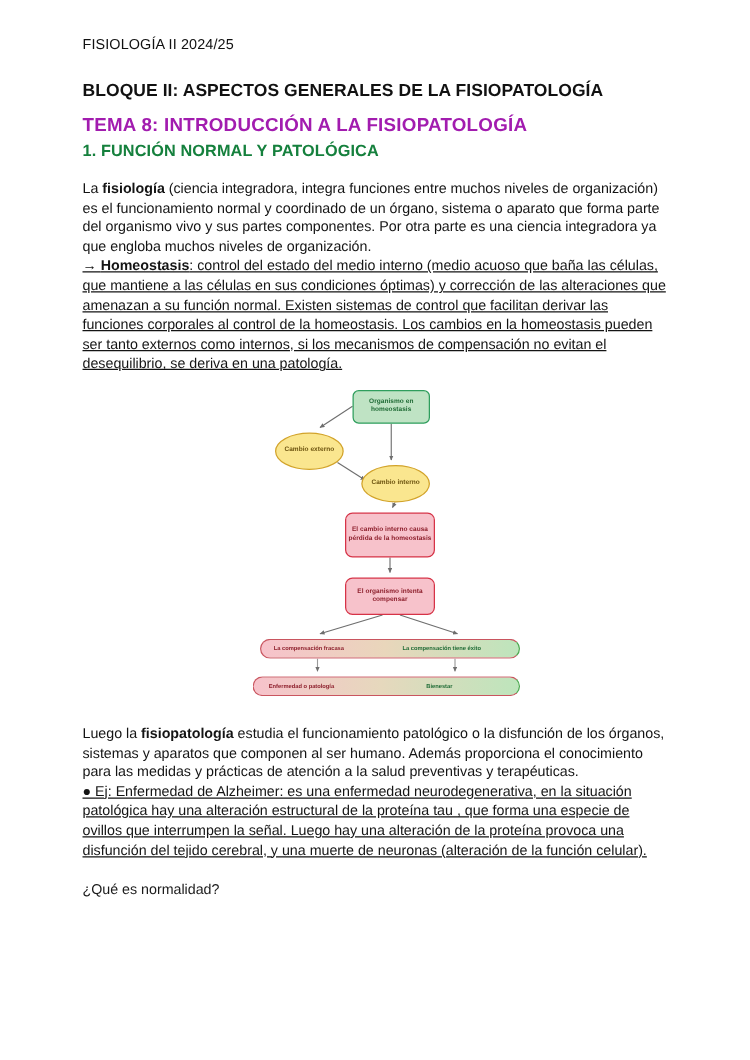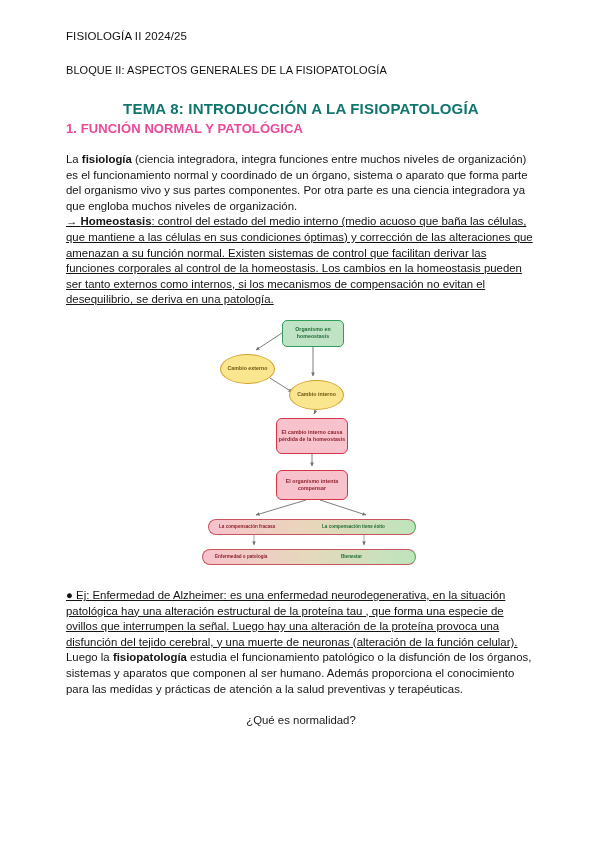--- a/index.html
+++ b/index.html
@@ -28,38 +28,37 @@
     top: 30px;
     width: 470px;
   }
   .course-header {
     font-size: 11.5px;
     letter-spacing: 0.1px;
     color: #111;
     margin-bottom: 22px;
   }
   .bloque-title {
-    font-size: 11px;
-    font-weight: normal;
+    font-size: 14px;
+    font-weight: bold;
     color: #111;
     letter-spacing: 0.05px;
-    margin-bottom: 24px;
+    margin-bottom: 12px;
   }
   .tema-title {
     font-size: 15px;
     font-weight: bold;
-    color: #0f766e;
-    text-align: center;
+    color: #a21caf;
     letter-spacing: 0.2px;
     margin-bottom: 4px;
   }
   .section-title {
     font-size: 13px;
     font-weight: bold;
-    color: #ec4899;
+    color: #15803d;
     letter-spacing: 0.1px;
     margin-bottom: 3px;
   }
   p.body {
     font-size: 11.4px;
     line-height: 15.6px;
     margin: 16px 0 0 0;
     text-align: left;
     color: #141414;
   }
@@ -157,21 +156,21 @@
   .bl-bien { left: 138px; color: #1f6b35; }
 
   .diagram svg {
     position: absolute;
     left: 0; top: 0;
     width: 230px; height: 252px;
     overflow: visible;
   }
 
   
-  .q-line { font-size: 11.4px; line-height: 15.6px; margin-top: 16px; text-align: center; }
+  .q-line { font-size: 11.4px; line-height: 15.6px; margin-top: 16px; }
   ul.dashlist {
     list-style: none;
     margin: 0;
     padding: 0 0 0 18px;
   }
   ul.dashlist li {
     font-size: 11.4px;
     line-height: 17px;
     position: relative;
     padding-left: 38px;
@@ -238,23 +237,23 @@
         <span class="band-label bl-fail">La compensación fracasa</span>
         <span class="band-label bl-ok">La compensación tiene éxito</span>
       </div>
 
       <div class="band band-result">
         <span class="band-label bl-enf">Enfermedad o patología</span>
         <span class="band-label bl-bien">Bienestar</span>
       </div>
     </div>
 
+    <p class="body gap-para-sm"><span>Luego la </span><b>fisiopatología</b><span> estudia el funcionamiento patológico o la disfunción de los órganos, sistemas y aparatos que componen al ser humano. Además proporciona el conocimiento para las medidas y prácticas de atención a la salud preventivas y terapéuticas.</span></p>
+
     <p class="body gap-para">● Ej: Enfermedad de Alzheimer: es una enfermedad neurodegenerativa, en la situación patológica hay una alteración estructural de la proteína tau , que forma una especie de ovillos que interrumpen la señal. Luego hay una alteración de la proteína provoca una disfunción del tejido cerebral, y una muerte de neuronas (alteración de la función celular).</p>
-
-    <p class="body gap-para-sm"><span>Luego la </span><b>fisiopatología</b><span> estudia el funcionamiento patológico o la disfunción de los órganos, sistemas y aparatos que componen al ser humano. Además proporciona el conocimiento para las medidas y prácticas de atención a la salud preventivas y terapéuticas.</span></p>
 
     <div class="q-line">¿Qué es normalidad?</div>
 
     <ul class="dashlist">
     </ul>
 
   </div>
 </div>
 
 </body></html>

